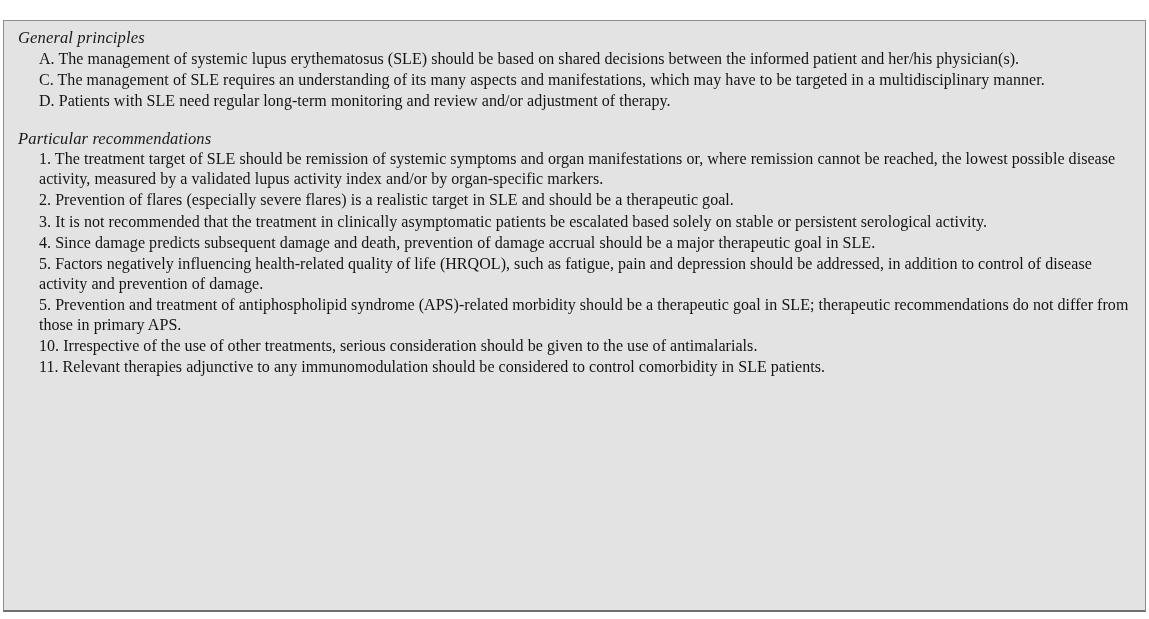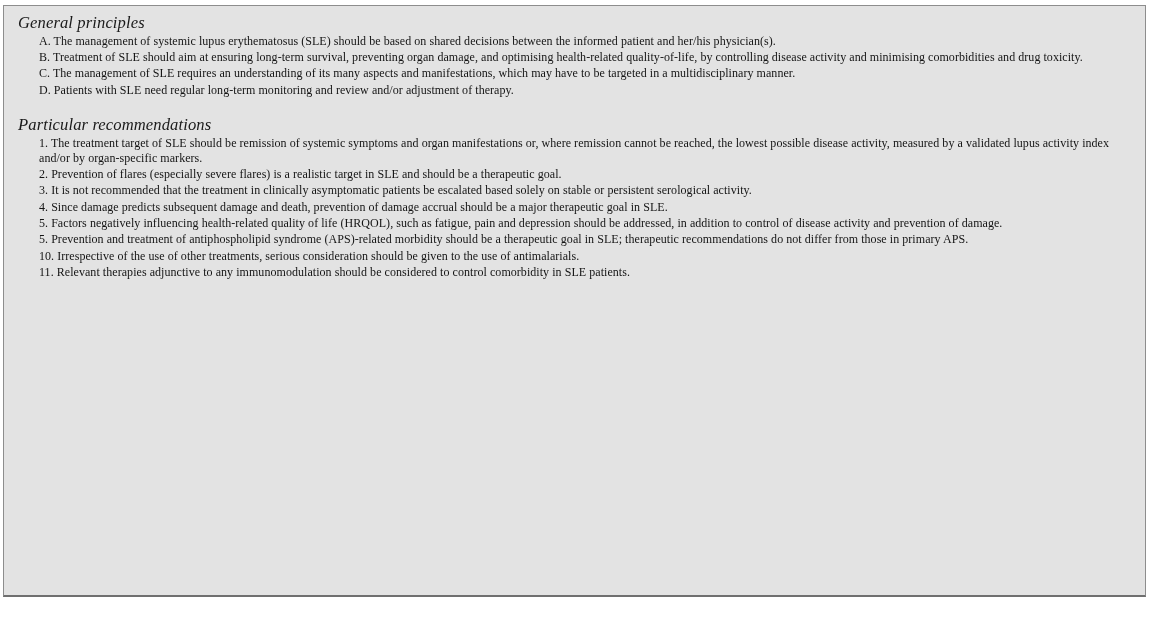--- a/index.html
+++ b/index.html
@@ -14,21 +14,21 @@
     width: 1149px;
     height: 619px;
     box-sizing: border-box;
     background: #ffffff;
     position: relative;
     overflow: hidden;
   }
   .panel {
     position: absolute;
     left: 3px;
-    top: 5px;
+    top: 20px;
     width: 1143px;
     height: 592px;
     box-sizing: border-box;
     background: #e3e3e3;
     border: 1px solid #8d8d8d;
     border-bottom: 2px solid #6f6f6f;
     padding: 7px 12px 6px 14px;
   }
   .section-head {
     font-style: italic;
@@ -37,21 +37,21 @@
     color: #1a1a1a;
     margin: 0 0 1px 0;
     letter-spacing: 0.1px;
   }
   .items {
     margin: 0;
     padding: 0;
     list-style: none;
   }
   .item {
-    font-size: 12px;
+    font-size: 16px;
     line-height: 1.235;
     color: #141414;
     margin: 0 0 1.5px 0;
     padding-left: 21px;
     text-align: left;
     letter-spacing: 0.05px;
   }
   .gap-head {
     margin-top: 18px;
   }
@@ -59,21 +59,20 @@
 </head>
 <body>
 
 <div class="page">
   <div class="panel">
 
     <div class="section">
       <div class="section-head">General principles</div>
       <ul class="items">
         <li class="item">A. The management of systemic lupus erythematosus (SLE) should be based on shared decisions between the informed patient and her/his physician(s).</li>
-        <li class="item">B. Treatment of SLE should aim at ensuring long-term survival, preventing organ damage, and optimising health-related quality-of-life, by controlling disease activity and minimising comorbidities and drug toxicity.</li>
         <li class="item">C. The management of SLE requires an understanding of its many aspects and manifestations, which may have to be targeted in a multidisciplinary manner.</li>
         <li class="item">D. Patients with SLE need regular long-term monitoring and review and/or adjustment of therapy.</li>
       </ul>
     </div>
 
     <div class="section">
       <div class="section-head gap-head">Particular recommendations</div>
       <ul class="items">
         <li class="item">1. The treatment target of SLE should be remission of systemic symptoms and organ manifestations or, where remission cannot be reached, the lowest possible disease activity, measured by a validated lupus activity index and/or by organ-specific markers.</li>
         <li class="item">2. Prevention of flares (especially severe flares) is a realistic target in SLE and should be a therapeutic goal.</li>

